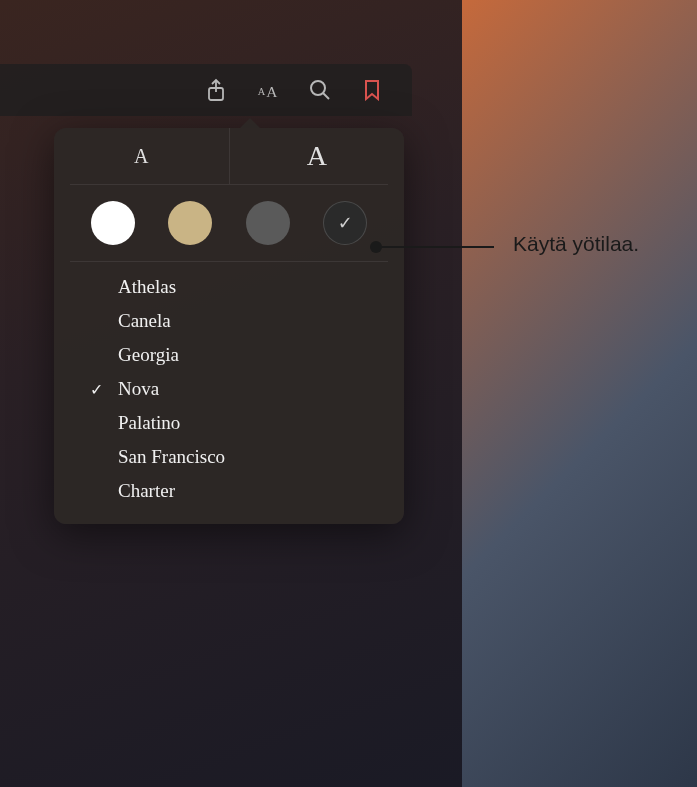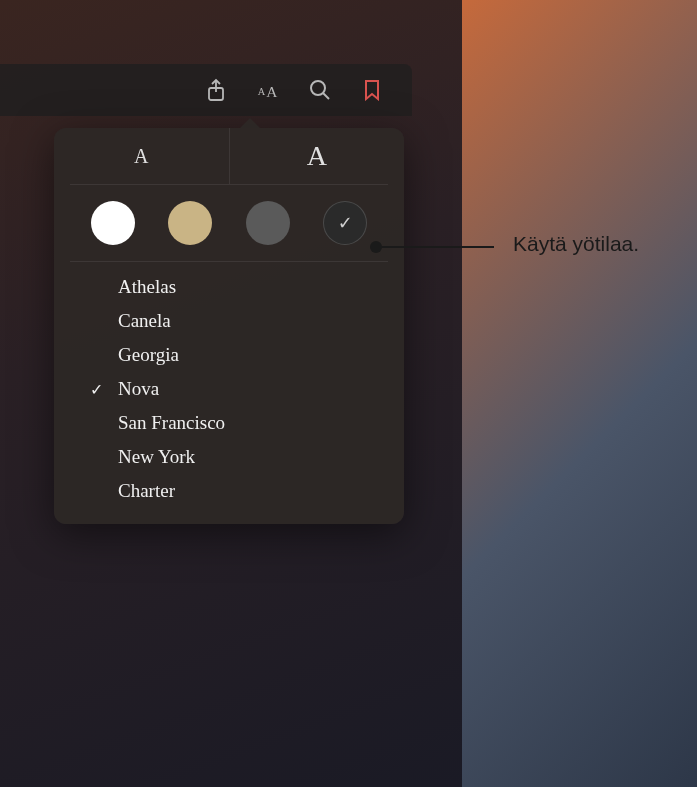--- a/index.html
+++ b/index.html
@@ -223,24 +223,24 @@
       <span>Canela</span>
     </div>
     <div class="font-item">
       <span>Georgia</span>
     </div>
     <div class="font-item">
       <span class="check-mark">✓</span>
       <span>Nova</span>
     </div>
     <div class="font-item">
+      <span>Palatino</span>
+    </div>
+    <div class="font-item">
       <span>San Francisco</span>
-    </div>
-    <div class="font-item">
-      <span>New York</span>
     </div>
     <div class="font-item">
       <span>Charter</span>
     </div>
   </div>
 </div>
 
 <div class="callout-dot"></div>
 <div class="callout-line"></div>
 <div class="callout-text">Käytä yötilaa.</div>

